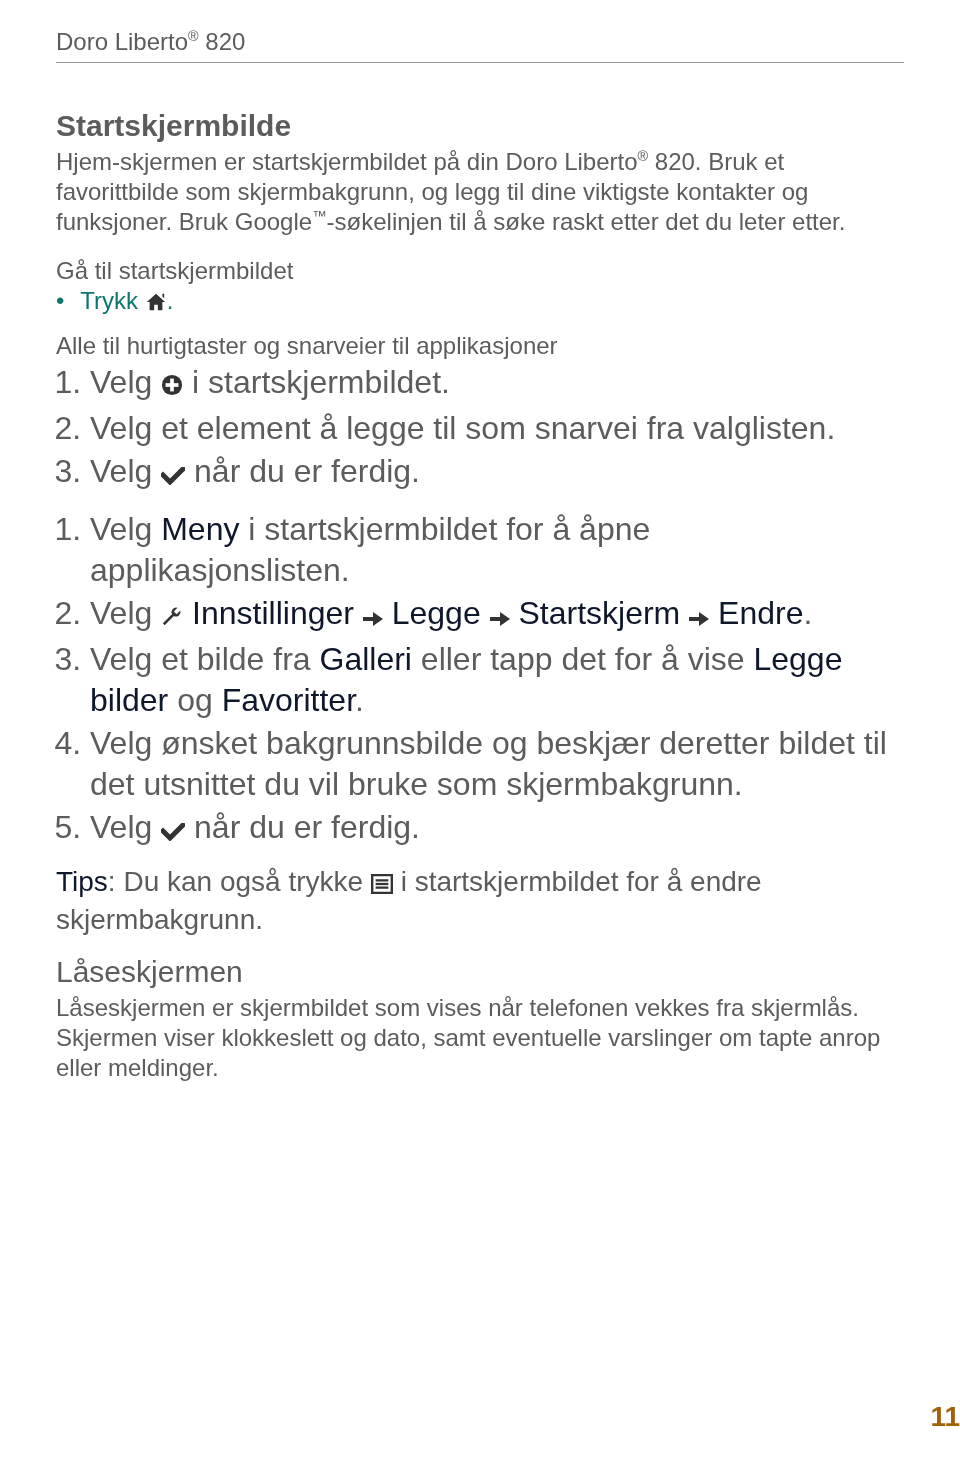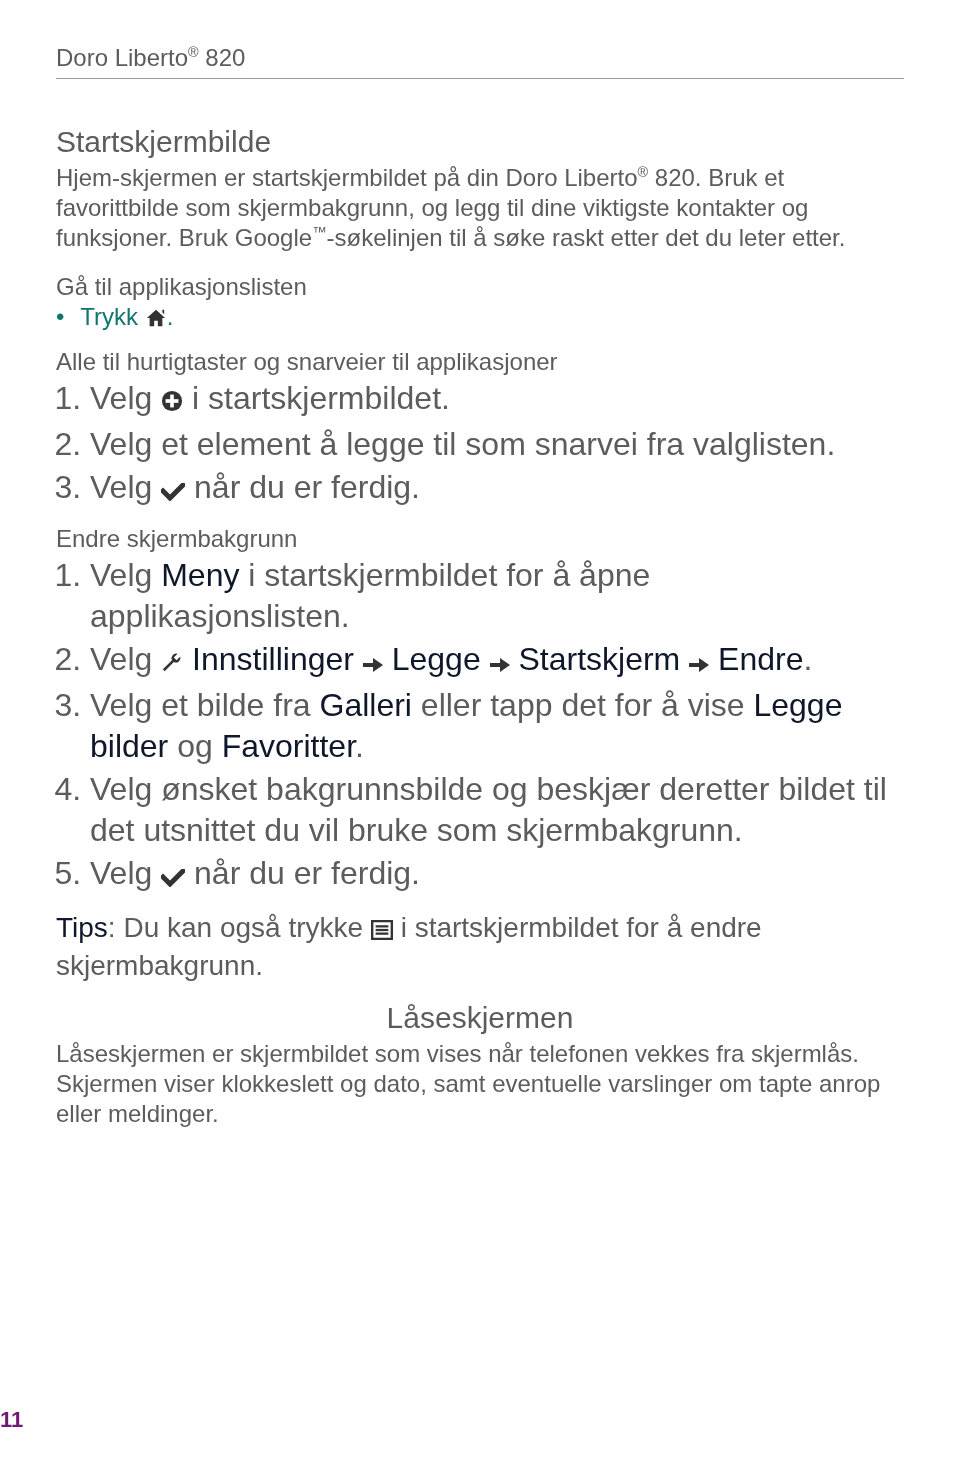--- a/index.html
+++ b/index.html
@@ -6,39 +6,39 @@
     margin: 0;
     padding: 0;
     background: #fff;
     font-family: Arial, Helvetica, sans-serif;
     color: #5c5c5c;
   }
   .page {
     width: 960px;
     height: 1457px;
     box-sizing: border-box;
-    padding: 44px 56px 0 56px;
+    padding: 28px 56px 0 56px;
     position: relative;
   }
   .product-title {
     font-size: 24px;
     color: #5c5c5c;
     margin: 0 0 6px 0;
     font-weight: normal;
   }
   .hr {
     border: none;
     border-top: 1px solid #999;
     margin: 0 0 46px 0;
   }
   .h1 {
     font-size: 30px;
     color: #5c5c5c;
     margin: 0 0 4px 0;
-    font-weight: normal;
+    font-weight: bold;
   }
   .para {
     font-size: 24px;
     line-height: 1.25;
     color: #5c5c5c;
     margin: 0 0 20px 0;
   }
   .sub {
     font-size: 24px;
     color: #5c5c5c;
@@ -71,55 +71,54 @@
     font-size: 28px;
     color: #5c5c5c;
     line-height: 1.25;
     margin-top: 6px;
   }
   .h2 {
     font-size: 30px;
     color: #5c5c5c;
     margin: 18px 0 4px 0;
     font-weight: normal;
-    text-align: center;
   }
   .icon {
     display: inline-block;
     vertical-align: -3px;
   }
   .pagenum {
     position: absolute;
     bottom: 24px;
     left: 0;
     width: 100%;
-    text-align: left;
-    font-size: 22px;
-    color: #701a75;
+    text-align: right;
+    font-size: 28px;
+    color: #a16207;
     font-weight: bold;
   }
   sup { font-size: 60%; }
 </style>
 </head>
 <body>
 
 <div class="page">
 
   <div class="product-title">
     Doro Liberto<sup>®</sup> 820
   </div>
   <hr class="hr">
 
   <div class="h1">Startskjermbilde</div>
 
   <div class="para">
     Hjem-skjermen er startskjermbildet på din Doro Liberto<sup>®</sup> 820. Bruk et favorittbilde som skjermbakgrunn, og legg til dine viktigste kontakter og funksjoner. Bruk Google<sup>™</sup>-søkelinjen til å søke raskt etter det du leter etter.
   </div>
 
-  <div class="sub">Gå til applikasjonslisten</div>
+  <div class="sub">Gå til startskjermbildet</div>
   <div class="bullet-line">
     <span class="bullet-dot">•</span>
     <span>Trykk </span>
     <span class="icon">
       <svg width="22" height="20" viewBox="0 0 24 22">
         <path d="M12 2 L2 11 H5 V20 H10 V14 H14 V20 H19 V11 H22 Z M19 2 H21 V7 L19 5 Z" fill="#333"></path>
       </svg>
     </span><span>.</span>
   </div>
 
@@ -141,21 +140,20 @@
       <span>Velg </span>
       <span class="icon">
         <svg width="24" height="18" viewBox="0 0 24 18">
           <path d="M2 8 L9 15 L22 2" stroke="#333" stroke-width="5" fill="none" stroke-linecap="square"></path>
         </svg>
       </span>
       <span> når du er ferdig.</span>
     </li>
   </ol>
 
-  <div class="sub">Endre skjermbakgrunn</div>
   <ol class="ol">
     <li>
       <span>Velg </span><span class="bold">Meny</span><span> i startskjermbildet for å åpne applikasjonslisten.</span>
     </li>
     <li>
       <span>Velg </span>
       <span class="icon">
         <svg width="22" height="22" viewBox="0 0 24 24">
           <path d="M21 6 a5 5 0 0 1 -7 6 L4 22 L2 20 L12 10 a5 5 0 0 1 6 -7 L14 7 L17 10 Z" fill="#333"></path>
         </svg>

